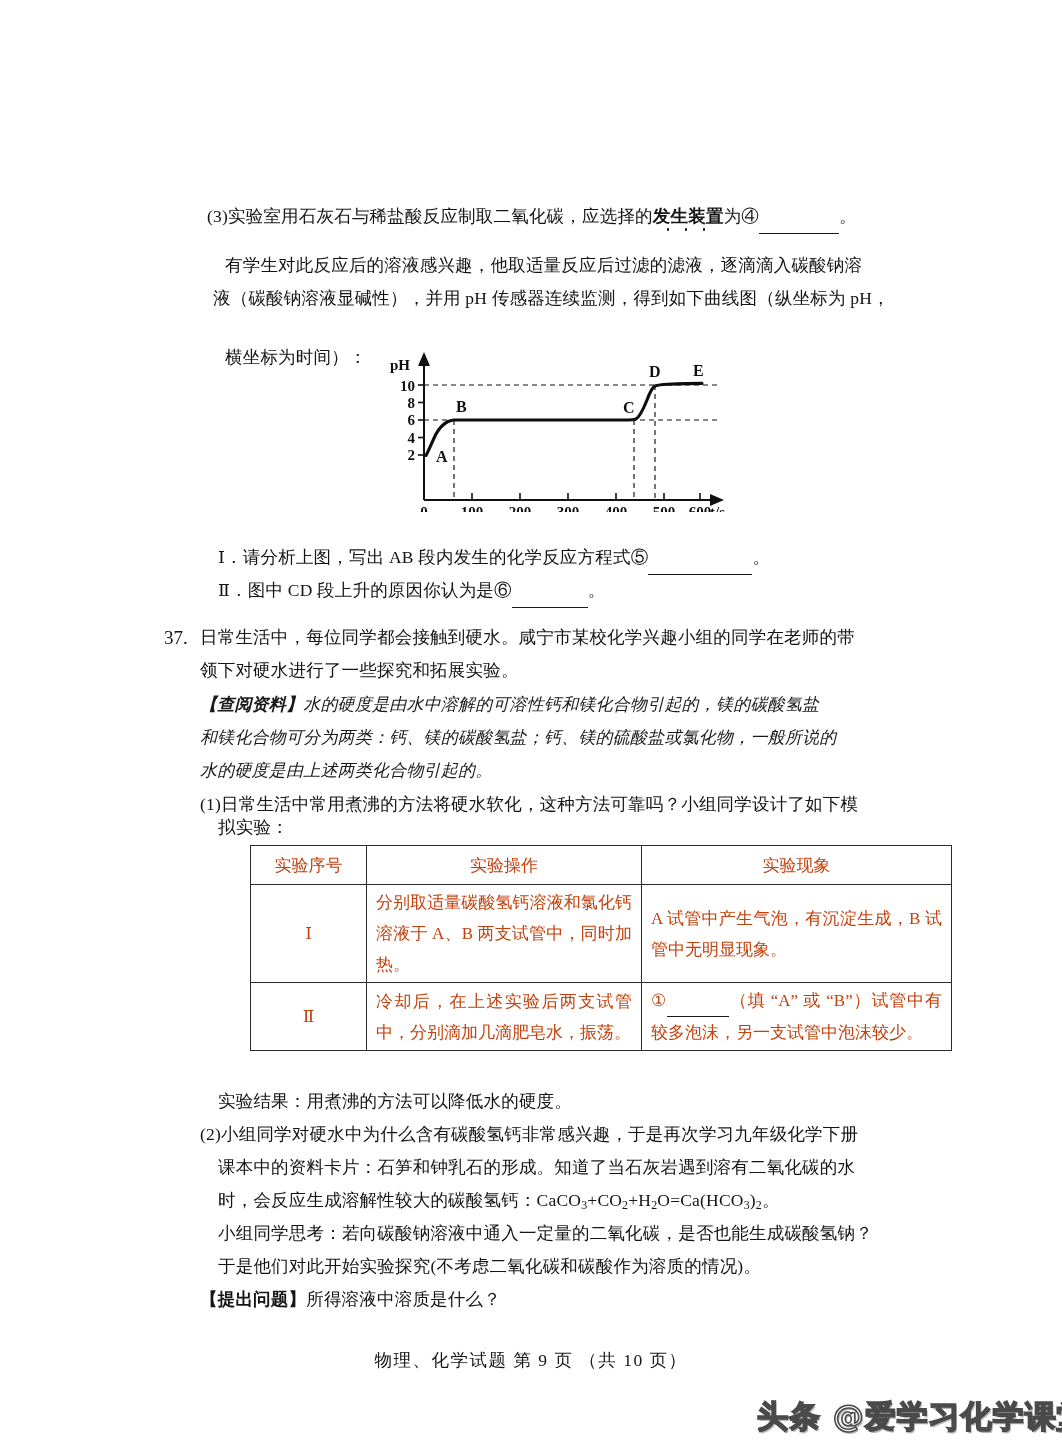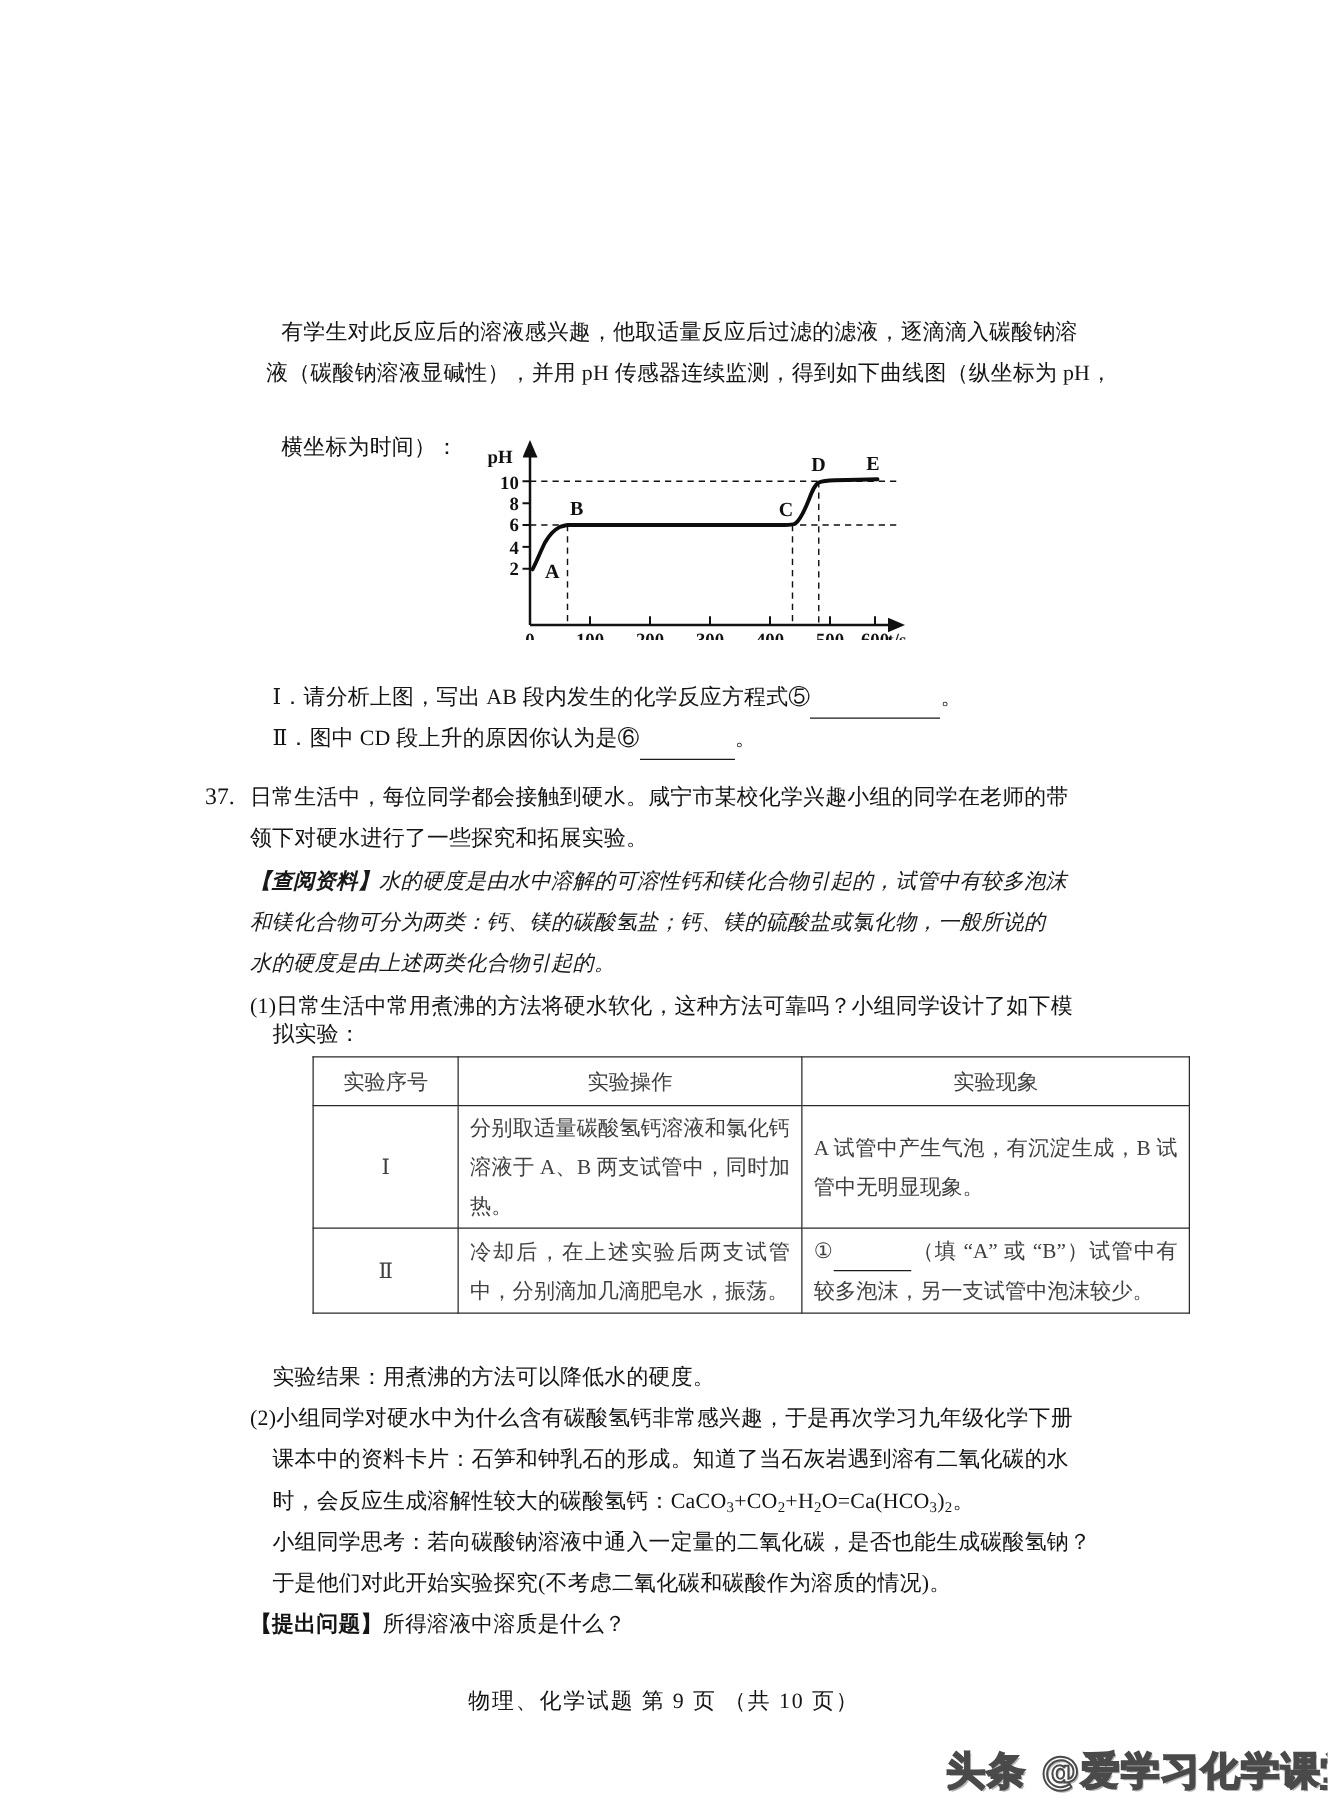--- a/index.html
+++ b/index.html
@@ -85,21 +85,21 @@
     left: 250px;
     top: 845px;
     width: 662px;
     border-collapse: collapse;
     table-layout: fixed;
   }
   .exp-table td, .exp-table th {
     border: 1.4px solid #2a2a2a;
     font-size: 17px;
     line-height: 31px;
-    color: #404040;
+    color: #c2410c;
     font-weight: normal;
     padding: 2px 9px;
     vertical-align: middle;
   }
   .exp-table th {
     text-align: center;
     height: 38px;
     padding: 0 6px;
   }
   .col-seq { width: 103px; text-align: center; }
@@ -133,20 +133,23 @@
     text-shadow: 1.5px 1.5px 0 rgba(120,120,120,0.55);
     white-space: nowrap;
     font-family: "DejaVu Sans", sans-serif;
   }
 </style>
 </head>
 <body>
 
 <div class="page">
 
+  <div class="para" style="left:207px; top:200px; width:730px;">
+    <span>(3)实验室用石灰石与稀盐酸反应制取二氧化碳，应选择的</span><span class="dotted-emph">发生装置</span><span>为④</span><span class="blank" style="width:80px;">&nbsp;</span><span>。</span>
+  </div>
 
   <div class="para" style="left:225px; top:249px; width:712px;">有学生对此反应后的溶液感兴趣，他取适量反应后过滤的滤液，逐滴滴入碳酸钠溶</div>
   <div class="para" style="left:213px; top:282px; width:712px;">液（碳酸钠溶液显碱性），并用 pH 传感器连续监测，得到如下曲线图（纵坐标为 pH，</div>
   <div class="para" style="left:225px; top:315px; width:712px;margin-top:26px;">横坐标为时间）：</div>
 
   <div class="chart-wrap">
     <svg class="chart-svg" width="350" height="160" viewBox="0 0 350 160">
       <defs>
         <marker id="arrHead" markerWidth="8" markerHeight="8" refX="1" refY="3" orient="auto" markerUnits="strokeWidth">
           <path d="M0,0 L0,6 L7,3 z" fill="#111"></path>
@@ -231,21 +234,21 @@
   </div>
   <div class="para" style="left:218px; top:574px; width:720px;">
     <span>Ⅱ．图中 CD 段上升的原因你认为是⑥</span><span class="blank" style="width:76px;">&nbsp;</span><span>。</span>
   </div>
 
   <div class="qnum" style="left:164px; top:621px;">37.</div>
   <div class="para" style="left:200px; top:621px; width:737px;">日常生活中，每位同学都会接触到硬水。咸宁市某校化学兴趣小组的同学在老师的带</div>
   <div class="para" style="left:200px; top:654px; width:737px;">领下对硬水进行了一些探究和拓展实验。</div>
 
   <div class="para kai" style="left:200px; top:688px; width:737px;">
-    <span class="bold">【查阅资料】</span><span>水的硬度是由水中溶解的可溶性钙和镁化合物引起的，试管中有较多泡沫</span>
+    <span class="bold">【查阅资料】</span><span>水的硬度是由水中溶解的可溶性钙和镁化合物引起的，镁的碳酸氢盐</span>
   </div>
   <div class="para kai" style="left:200px; top:721px; width:737px;">和镁化合物可分为两类：钙、镁的碳酸氢盐；钙、镁的硫酸盐或氯化物，一般所说的</div>
   <div class="para kai" style="left:200px; top:754px; width:737px;">水的硬度是由上述两类化合物引起的。</div>
 
   <div class="para" style="left:200px; top:788px; width:737px;">(1)日常生活中常用煮沸的方法将硬水软化，这种方法可靠吗？小组同学设计了如下模</div>
   <div class="para" style="left:218px; top:811px; width:737px;">拟实验：</div>
 
   <table class="exp-table">
     <thead>
       <tr>

